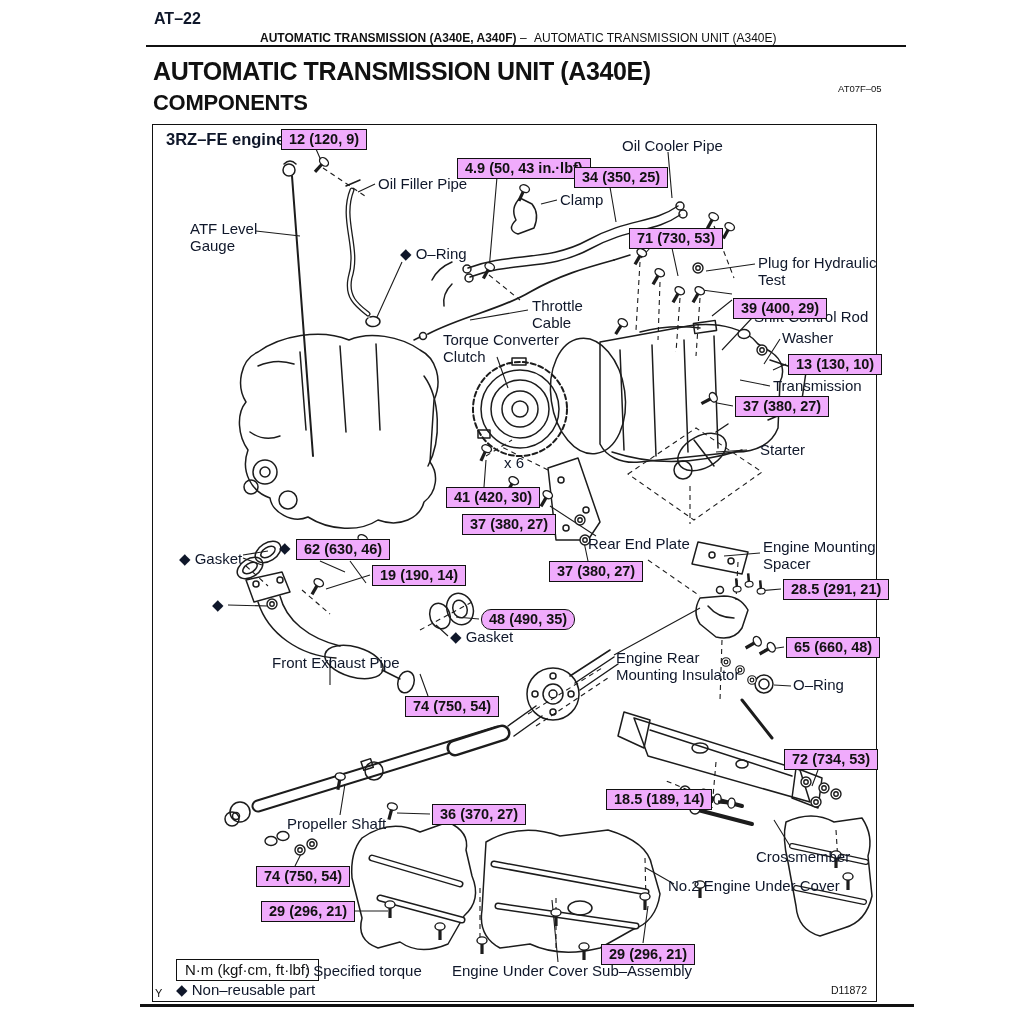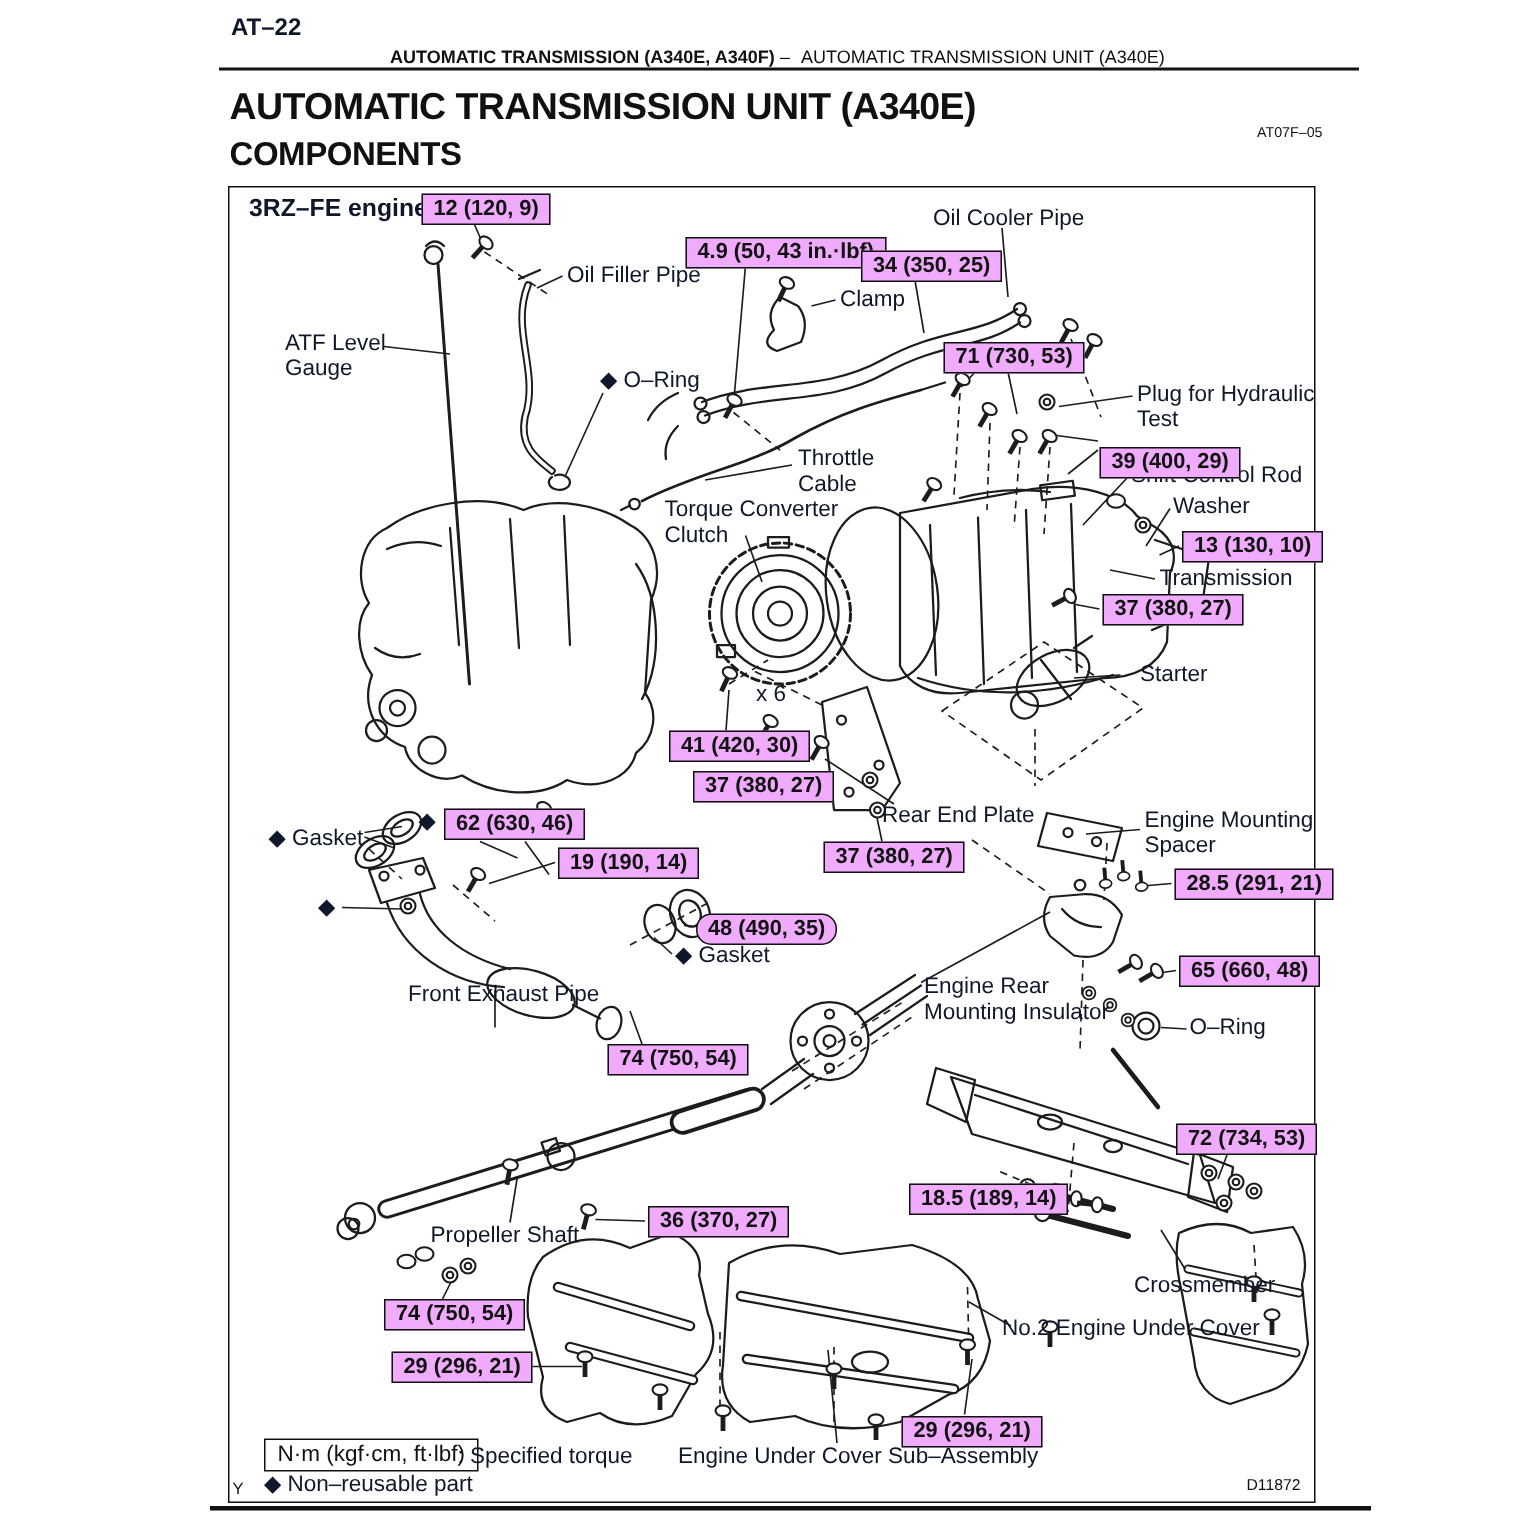--- a/index.html
+++ b/index.html
@@ -321,21 +321,21 @@
 <div class="tq" style="left:574px;top:167px;">34 (350, 25)</div>
 <div class="tq" style="left:629px;top:228px;">71 (730, 53)</div>
 <div class="tq" style="left:733px;top:298px;text-align:right;">39 (400, 29)</div>
 <div class="tq" style="left:788px;top:354px;">13 (130, 10)</div>
 <div class="tq" style="left:735px;top:396px;">37 (380, 27)</div>
 <div class="tq" style="left:446px;top:487px;">41 (420, 30)</div>
 <div class="tq" style="left:462px;top:514px;">37 (380, 27)</div>
 <div class="tq" style="left:549px;top:561px;">37 (380, 27)</div>
 <div class="tq" style="left:296px;top:539px;">62 (630, 46)</div>
 <div class="tq" style="left:372px;top:565px;">19 (190, 14)</div>
-<div class="tq" style="left:464px;top:609px;border-radius:10px;">48 (490, 35)</div>
+<div class="tq" style="left:481px;top:609px;border-radius:10px;">48 (490, 35)</div>
 <div class="tq" style="left:783px;top:579px;">28.5 (291, 21)</div>
 <div class="tq" style="left:786px;top:637px;">65 (660, 48)</div>
 <div class="tq" style="left:405px;top:696px;">74 (750, 54)</div>
 <div class="tq" style="left:784px;top:749px;">72 (734, 53)</div>
 <div class="tq" style="left:606px;top:789px;">18.5 (189, 14)</div>
 <div class="tq" style="left:432px;top:804px;">36 (370, 27)</div>
 <div class="tq" style="left:256px;top:866px;">74 (750, 54)</div>
 <div class="tq" style="left:261px;top:901px;">29 (296, 21)</div>
 <div class="tq" style="left:601px;top:944px;">29 (296, 21)</div>
 

